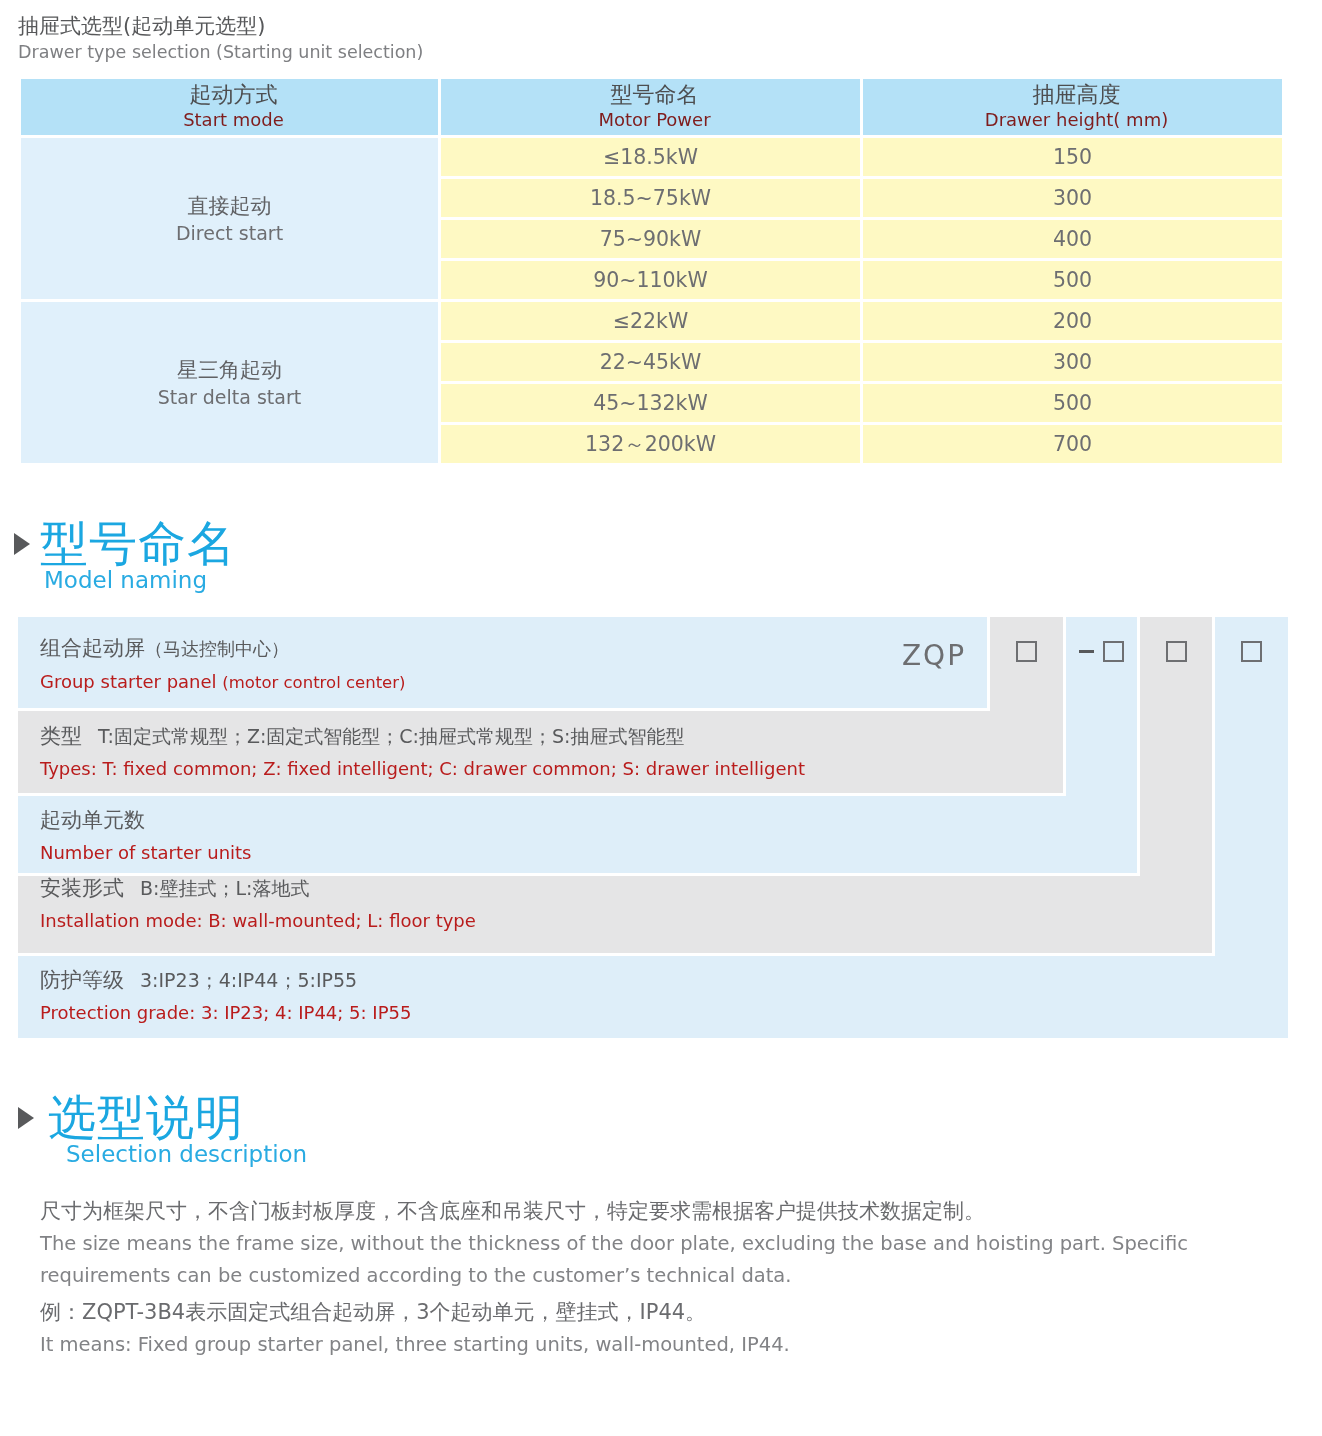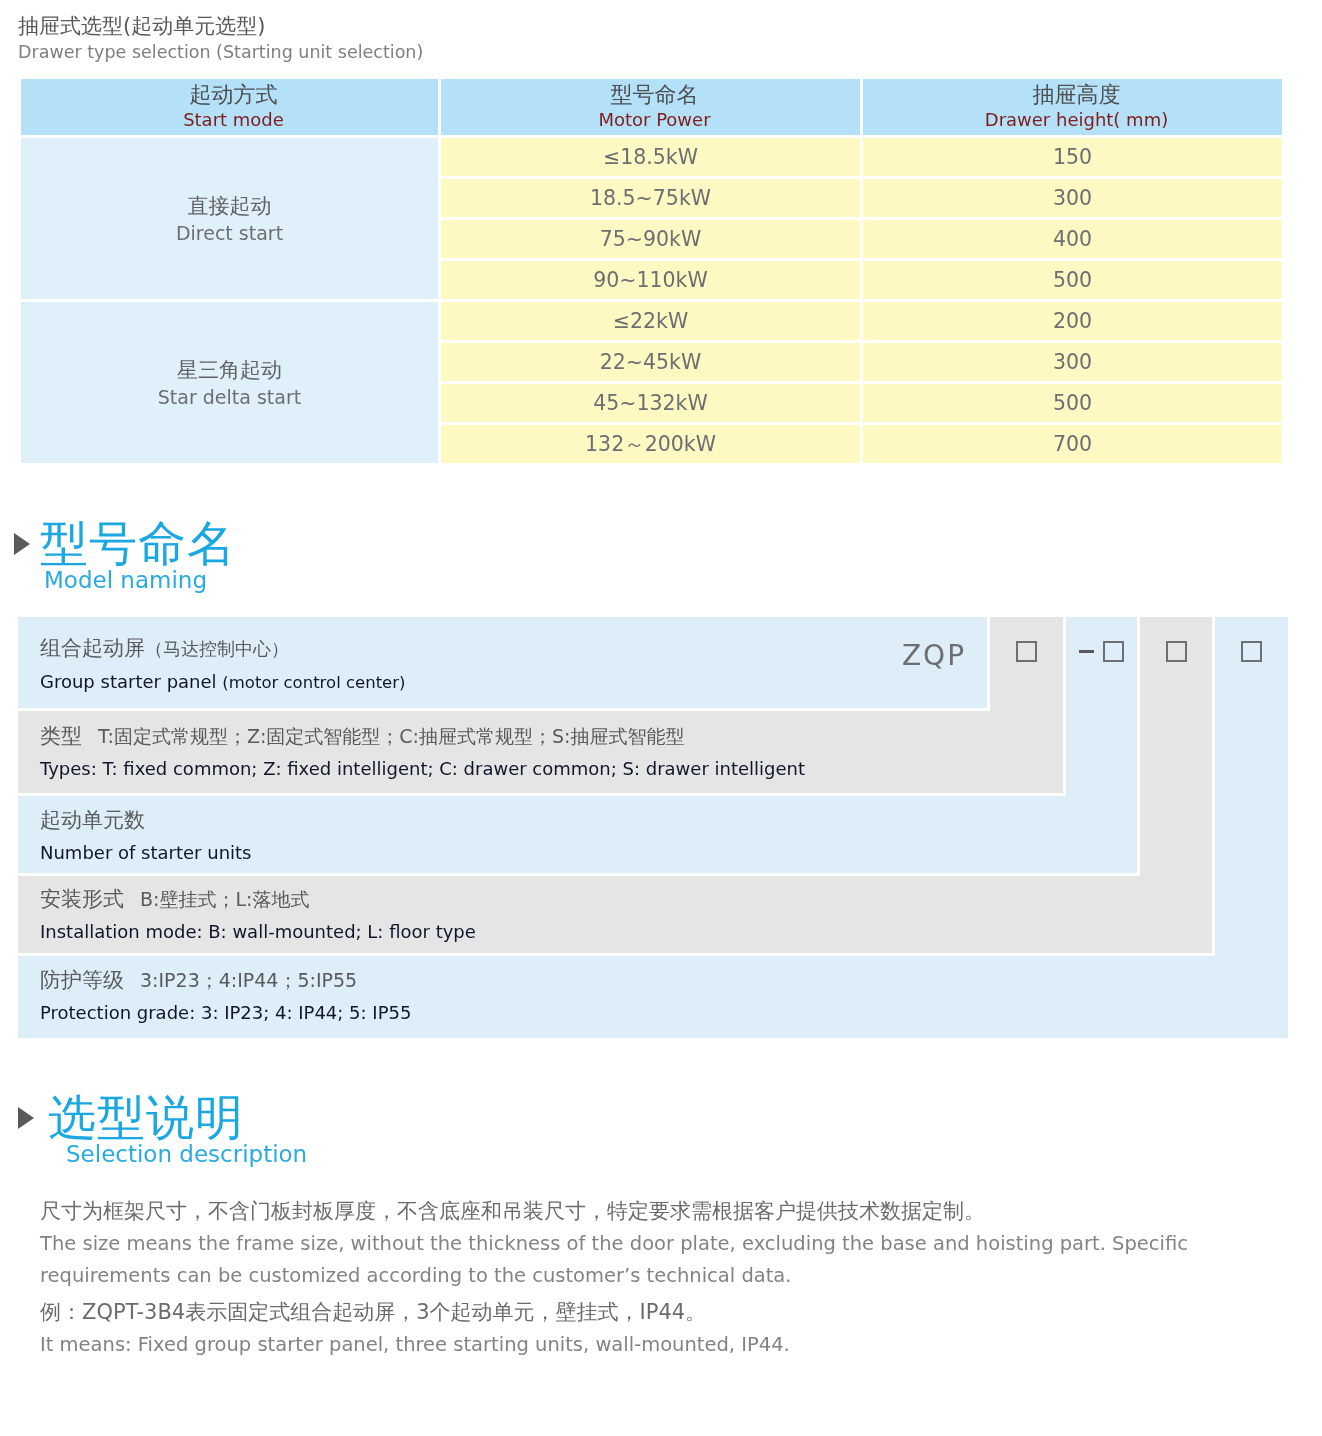--- a/index.html
+++ b/index.html
@@ -43,25 +43,25 @@
   .band.r2 { left:0; top:94px; width:1045px; height:82px; }
   .band.r3 { left:0; top:179px;width:1119px; height:77px; }
   .band.r4 { left:0; top:259px;width:1194px; height:77px; }
   .band.r5 { left:0; top:339px;width:1270px; height:82px; }
   .strip.s1 { left:972px;  top:0; width:73px; height:176px; }
   .strip.s2 { left:1048px; top:0; width:71px; height:256px; }
   .strip.s3 { left:1122px; top:0; width:72px; height:336px; }
   .strip.s4 { left:1197px; top:0; width:73px; height:421px; }
 
   .band-text { position:absolute; left:22px; z-index:2; }
-  .bt1 { top:16px; } .bt2 { top:104px; } .bt3 { top:188px; } .bt4 { top:267px; } .bt5 { top:348px; }
+  .bt1 { top:16px; } .bt2 { top:104px; } .bt3 { top:188px; } .bt4 { top:256px; } .bt5 { top:348px; }
   .band-cn { font-size:21px; color:#595a5c; line-height:30px; }
   .band-cn .detail { font-size:19px; margin-left:16px; }
   .band-cn .paren  { font-size:18px; }
-  .band-en { font-size:18px; color:#0f172a; line-height:26px; margin-top:5px; }
+  .band-en { font-size:18px; color:#b91c1c; line-height:26px; margin-top:5px; }
   .band-en .paren-en { font-size:16.5px; }
 
   .code-prefix { position:absolute; left:878px; top:22px; width:76px; text-align:center;
                  font-size:28px; letter-spacing:2px; color:#6d6e71; z-index:2; }
   .code-cell { position:absolute; top:24px; display:flex; align-items:center; justify-content:center; z-index:2; }
   .cc1 { left:972px;  width:73px; } .cc2 { left:1048px; width:71px; }
   .cc3 { left:1122px; width:72px; } .cc4 { left:1197px; width:73px; }
   .code-box { width:21px; height:21px; border:2px solid #6e6f72; background:transparent; }
   .code-dash { width:15px; height:3px; background:#58595b; margin-right:9px; }
 

